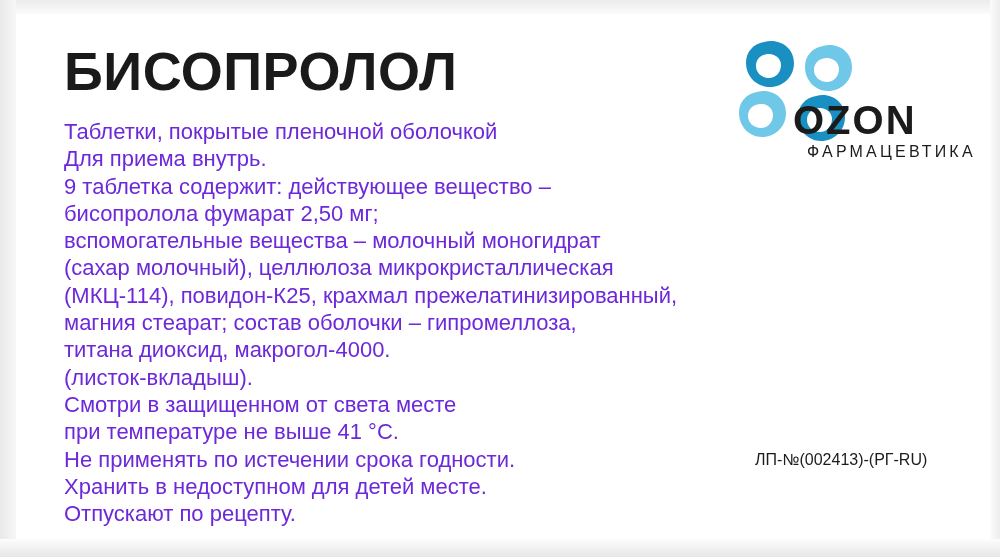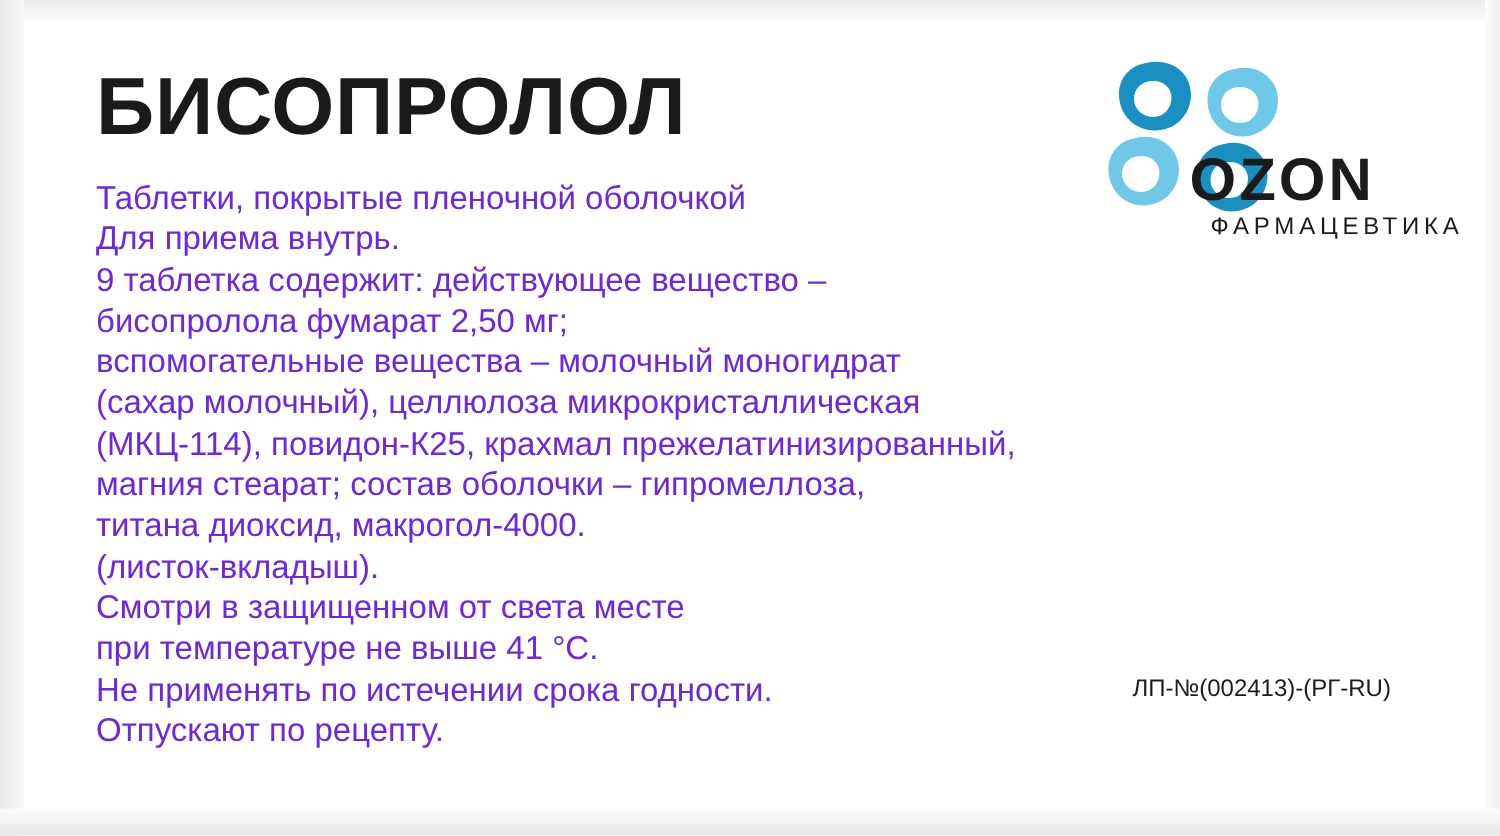--- a/index.html
+++ b/index.html
@@ -140,20 +140,21 @@
       <div class="line">бисопролола фумарат 2,50 мг;</div>
       <div class="line">вспомогательные вещества – молочный моногидрат</div>
       <div class="line">(сахар молочный), целлюлоза микрокристаллическая</div>
       <div class="line">(МКЦ-114), повидон-К25, крахмал прежелатинизированный,</div>
       <div class="line">магния стеарат; состав оболочки – гипромеллоза,</div>
       <div class="line">титана диоксид, макрогол-4000.</div>
       <div class="line">(листок-вкладыш).</div>
       <div class="line">Смотри в защищенном от света месте</div>
       <div class="line">при температуре не выше 41 °C.</div>
       <div class="line">Не применять по истечении срока годности.</div>
+      <div class="line">Хранить в недоступном для детей месте.</div>
       <div class="line">Отпускают по рецепту.</div>
     </div>
 
     <div class="reg-number">ЛП-№(002413)-(РГ-RU)</div>
 
     <div class="logo">
       <svg width="220" height="130" viewBox="0 0 220 130" xmlns="http://www.w3.org/2000/svg">
 
         <path d="M36 10 C52 6 66 16 66 31 C66 45 55 55 42 55 C28 55 18 44 18 31 C18 20 25 12 36 10 Z
                  M41 22 C33 22 28 27 28 34 C28 41 34 46 41 46 C48 46 53 40 53 33 C53 27 48 22 41 22 Z" fill="#1a8fc1"></path>

